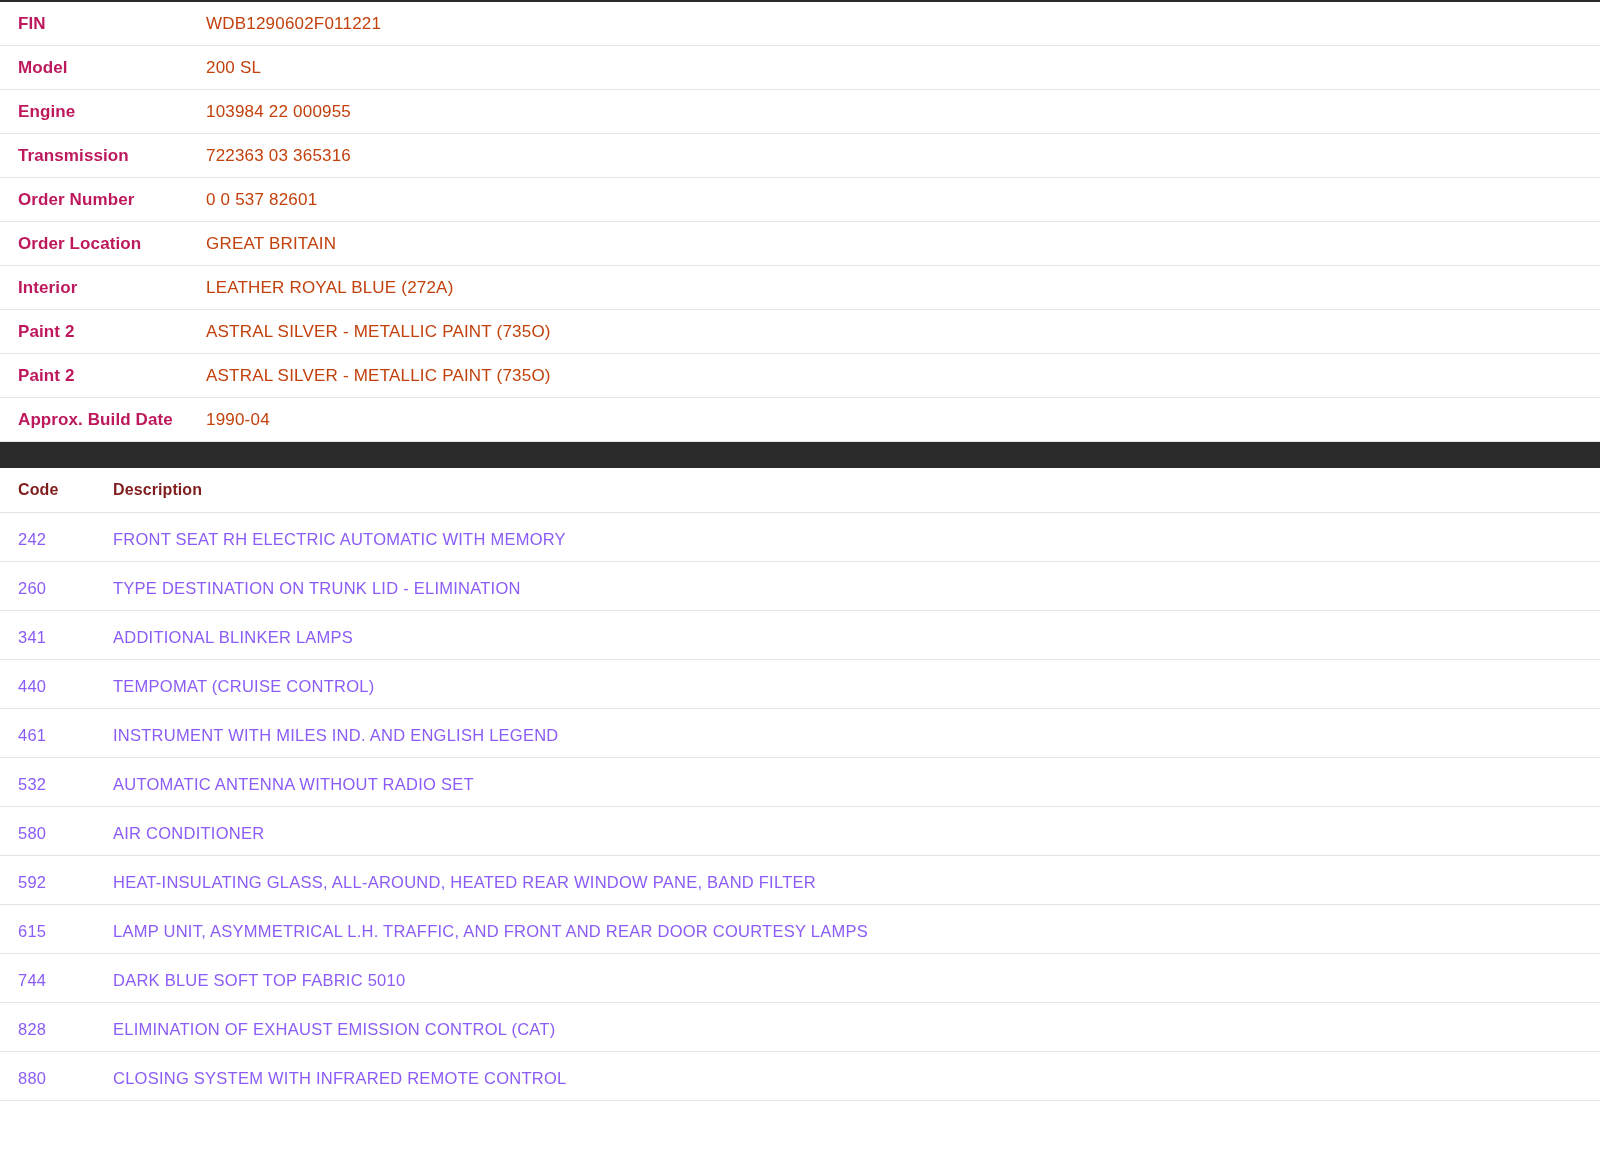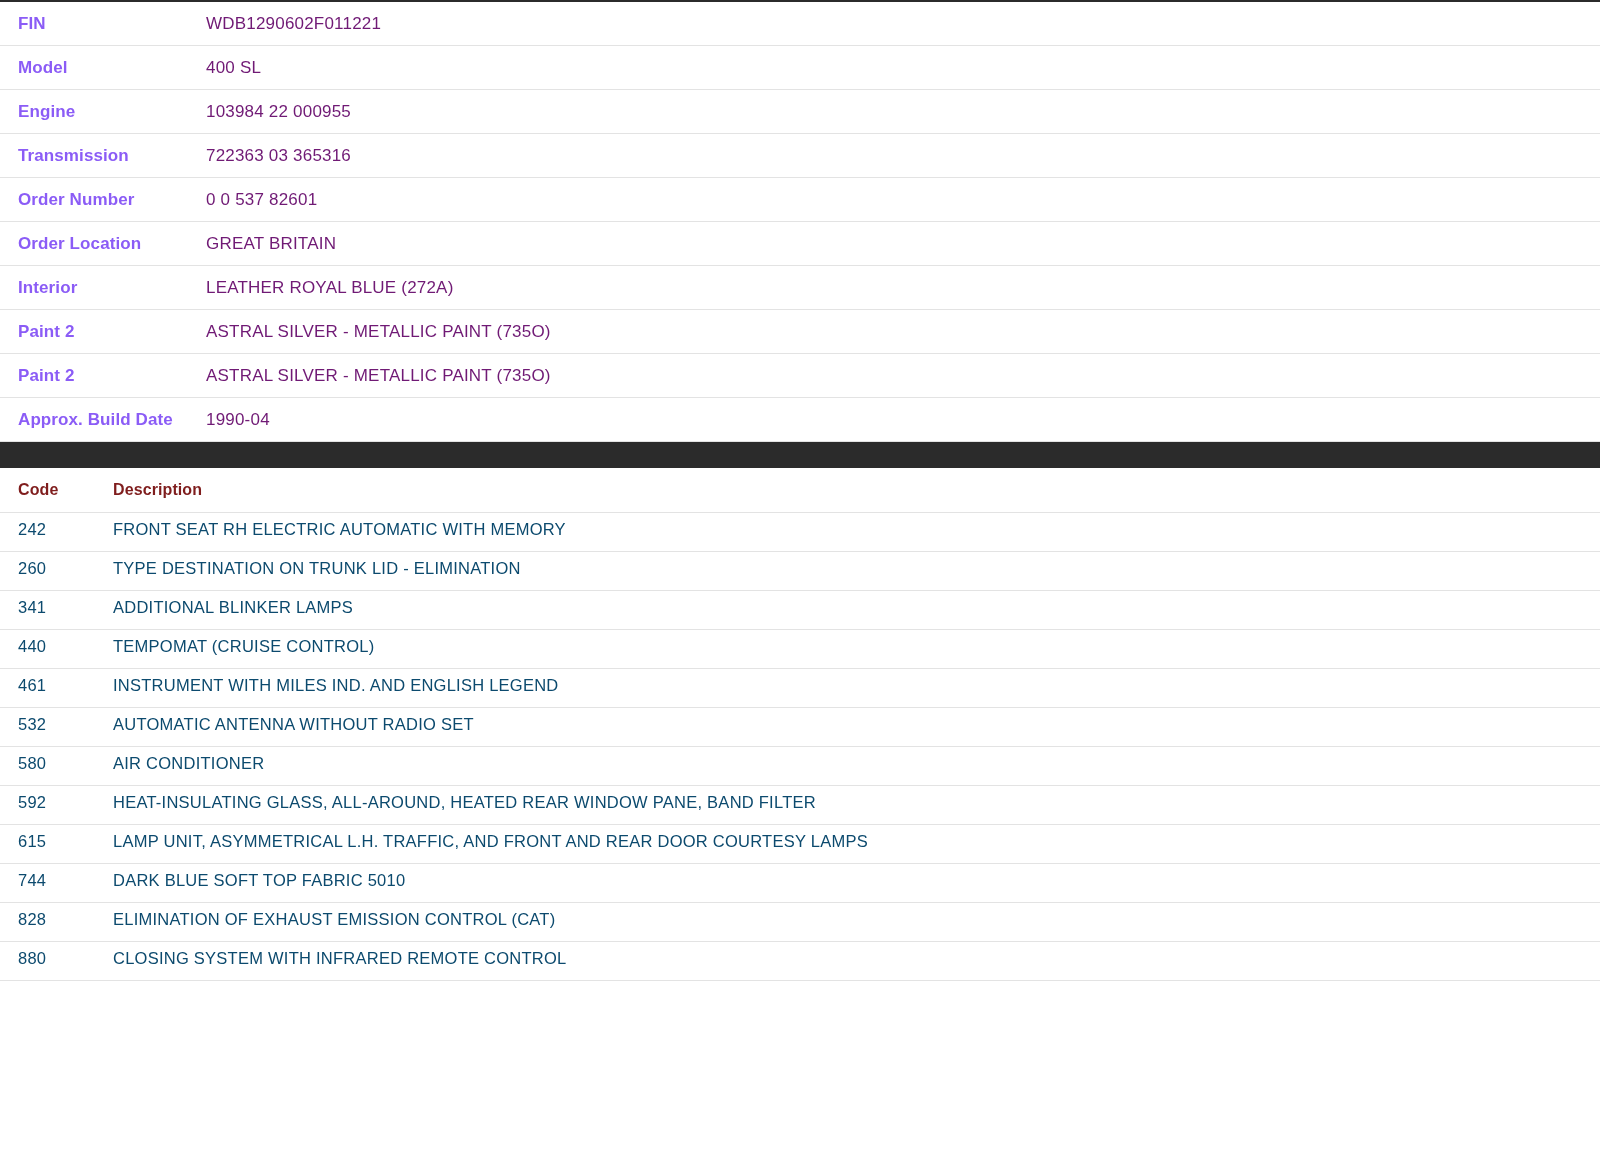--- a/index.html
+++ b/index.html
@@ -33,25 +33,25 @@
   .spec-table td {
     padding: 11px 0 11px 0;
     font-size: 17px;
     vertical-align: middle;
     line-height: 21px;
   }
   .spec-label {
     width: 188px;
     padding-left: 18px !important;
     font-weight: bold;
-    color: #8b5cf6;
+    color: #be185d;
     letter-spacing: 0.1px;
   }
   .spec-value {
-    color: #701a75;
+    color: #c2410c;
     letter-spacing: 0.2px;
   }
 
   
   .band {
     width: 100%;
     height: 26px;
     background: #2b2b2b;
   }
 
@@ -67,22 +67,22 @@
   .codes-table th {
     text-align: left;
     font-size: 16px;
     font-weight: bold;
     color: #7f1d1d;
     padding: 13px 0 13px 0;
     letter-spacing: 0.1px;
   }
   .codes-table td {
     font-size: 16.5px;
-    padding: 6px 0 12px 0;
-    color: #0c4a6e;
+    padding: 16px 0 12px 0;
+    color: #8b5cf6;
     letter-spacing: 0.25px;
     line-height: 20px;
   }
   .col-code {
     width: 95px;
     padding-left: 18px !important;
   }
   .col-desc {
     padding-left: 0 !important;
   }
@@ -94,21 +94,21 @@
 <div class="page">
 
   <table class="spec-table">
     <tbody id="spec-body">
         <tr>
           <td class="spec-label">FIN</td>
           <td class="spec-value">WDB1290602F011221</td>
         </tr>
         <tr>
           <td class="spec-label">Model</td>
-          <td class="spec-value">400 SL</td>
+          <td class="spec-value">200 SL</td>
         </tr>
         <tr>
           <td class="spec-label">Engine</td>
           <td class="spec-value">103984 22 000955</td>
         </tr>
         <tr>
           <td class="spec-label">Transmission</td>
           <td class="spec-value">722363 03 365316</td>
         </tr>
         <tr>

